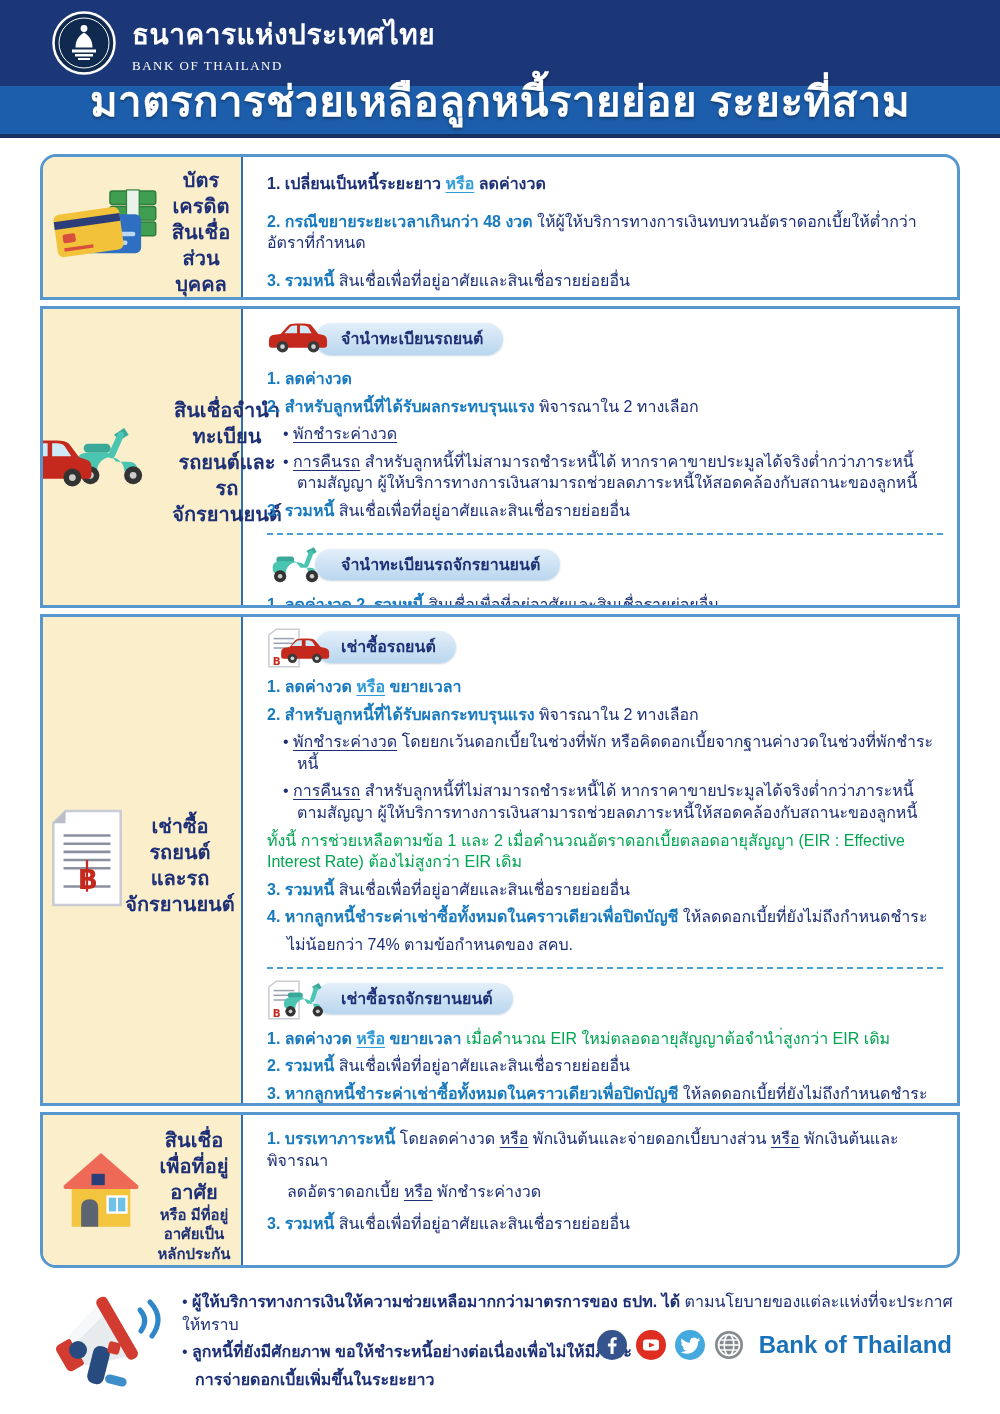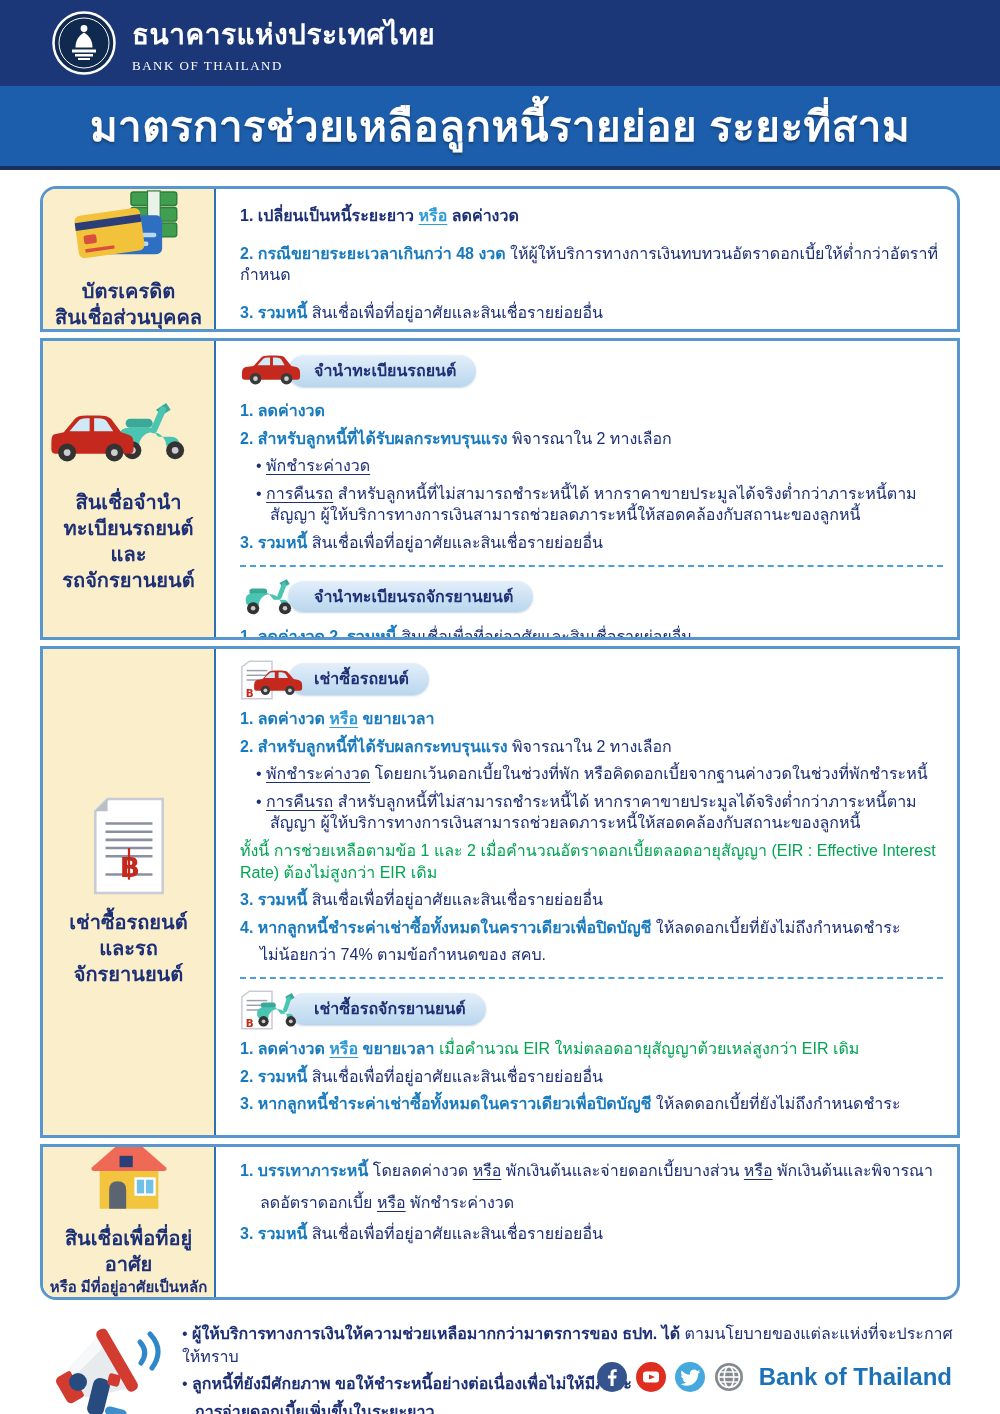--- a/index.html
+++ b/index.html
@@ -16,32 +16,32 @@
   *{box-sizing:border-box;margin:0;padding:0}
   body{font-family:"Liberation Sans","DejaVu Sans",sans-serif;background:#fff}
   .page{width:1000px;height:1414px;overflow:hidden;background:#fff;position:relative}
 
   
   .topbar{height:86px;background:var(--hdr);display:flex;align-items:center;padding-left:52px}
   .logo{width:64px;height:64px;flex:0 0 auto}
   .banknames{margin-left:16px;color:#fff}
   .bank-th{font-size:28px;font-weight:700;letter-spacing:.5px}
   .bank-en{font-family:"Liberation Serif","DejaVu Serif",serif;font-size:13px;letter-spacing:1.5px;margin-top:2px}
-  .titleband{height:84px;background:var(--band);border-bottom:4px solid #16305f;display:flex;align-items:center;justify-content:center}
+  .titleband{height:52px;background:var(--band);border-bottom:4px solid #16305f;display:flex;align-items:flex-end;justify-content:center}
   .titleband h1{color:#fff;font-size:42px;font-weight:700;text-shadow:0 2px 3px rgba(0,0,0,.35);letter-spacing:.5px}
 
   
   .content{padding:16px 40px 0 40px}
   .row{display:flex;border:3px solid var(--rowborder);background:#fff;margin-bottom:6px;overflow:hidden}
   .row.r1{border-top-left-radius:16px;border-top-right-radius:16px;height:146px}
   .row.r2{height:302px}
   .row.r3{height:492px}
   .row.r4{border-bottom-left-radius:16px;border-bottom-right-radius:16px;height:156px;margin-bottom:0}
-  .cat{width:173px;flex:0 0 auto;background:var(--cream);border-right:2px solid var(--divider);
-       display:flex;flex-direction:column;align-items:center;justify-content:center;text-align:center;padding:6px}
+  .cat{width:200px;flex:0 0 auto;background:var(--cream);border-right:2px solid var(--divider);
+       display:flex;flex-direction:row;align-items:center;justify-content:center;text-align:center;padding:6px}
   .cat .cat-label{color:var(--navy);font-weight:700;font-size:20px;line-height:1.3;margin-top:10px}
   .cat .cat-label .small{font-size:15px}
   .detail{flex:1;display:flex;flex-direction:column;justify-content:flex-start;padding:8px 14px 6px 24px}
   .detail.center{}
 
   .line{font-size:16px;line-height:1.35;color:var(--navy);margin:3px 0}
   .r1 .line{margin:8px 0}
   .r4 .line{margin:5px 0}
   .line.bul{padding-left:30px;text-indent:-14px}
   .line.cont{padding-left:20px}
@@ -268,21 +268,21 @@
               <rect x="22" y="14" width="16" height="6" rx="3" fill="#3aa99a"></rect>
               <path d="M18 26 Q18 19 26 19 H38 L43 26 H52 Q57 26 57 31 H50 A7 7 0 0 0 30 31 H22 Q18 31 18 26 Z" fill="#49c5b1"></path>
               <circle cx="25" cy="34" r="5.5" fill="#333333"></circle>
                 <circle cx="25" cy="34" r="2" fill="#cccccc"></circle>
               <circle cx="54" cy="34" r="5.5" fill="#333333"></circle>
                 <circle cx="54" cy="34" r="2" fill="#cccccc"></circle>
             </svg>
           </span>
           <span class="badge-pill">เช่าซื้อรถจักรยานยนต์</span>
         </div>
-        <div class="line"><span class="sg-bb">1. ลดค่างวด </span><span class="sg-or">หรือ</span><span class="sg-bb"> ขยายเวลา </span><span class="sg-g">เมื่อคำนวณ EIR ใหม่ตลอดอายุสัญญาต้วยเหล่สูงกว่า EIR เดิม</span></div>
+        <div class="line"><span class="sg-bb">1. ลดค่างวด </span><span class="sg-or">หรือ</span><span class="sg-bb"> ขยายเวลา </span><span class="sg-g">เมื่อคำนวณ EIR ใหม่ตลอดอายุสัญญาต้อจำนำ่สูงกว่า EIR เดิม</span></div>
         <div class="line"><span class="sg-bb">2. รวมหนี้ </span><span class="sg-n">สินเชื่อเพื่อที่อยู่อาศัยและสินเชื่อรายย่อยอื่น</span></div>
         <div class="line"><span class="sg-bb">3. หากลูกหนี้ชำระค่าเช่าซื้อทั้งหมดในคราวเดียวเพื่อปิดบัญชี </span><span class="sg-n">ให้ลดดอกเบี้ยที่ยังไม่ถึงกำหนดชำระ</span></div>
 
       </div>
     </section>
 
     <section class="row r4">
       <aside class="cat">
         <div>
           <svg viewBox="0 0 110 86" width="104" height="82">

